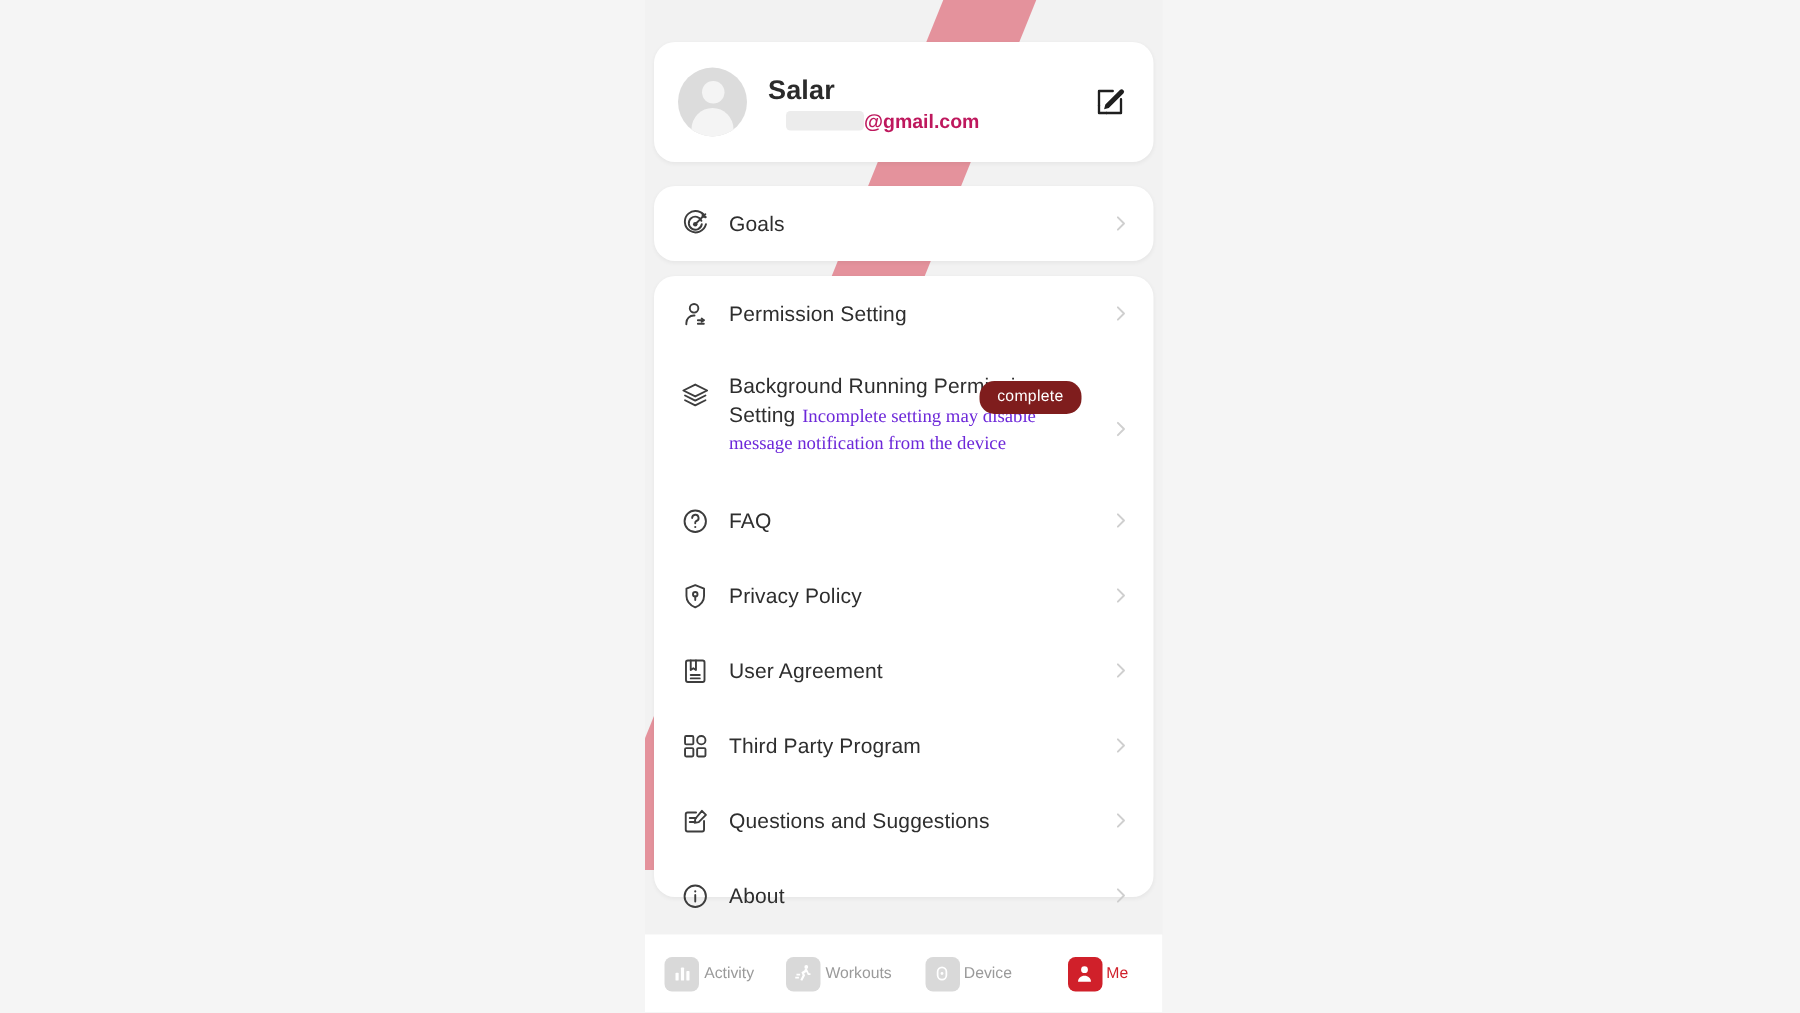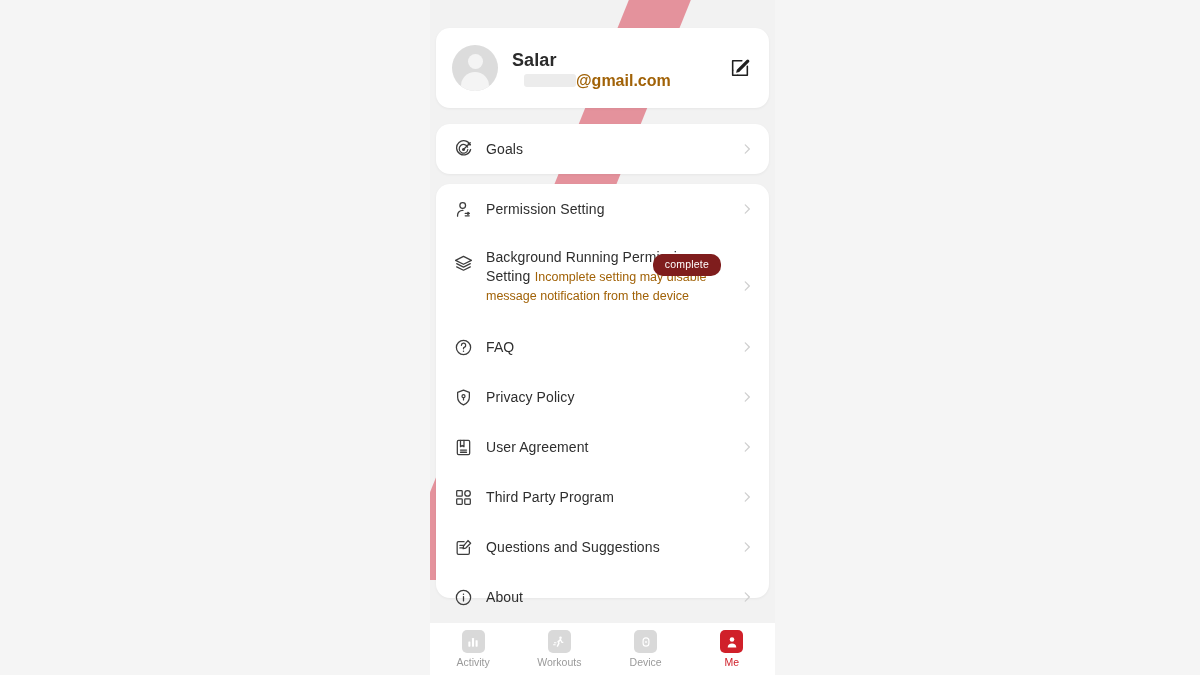--- a/index.html
+++ b/index.html
@@ -121,22 +121,22 @@
     padding-left: 12px;
   }
   .email-redacted {
     display: inline-block;
     width: 52px;
     height: 13px;
     border-radius: 3px;
     background: #ececec;
   }
   .profile-email {
-    font-size: 16px;
-    color: #a16207;
+    font-size: 13px;
+    color: #be185d;
     line-height: 15px;
   }
 
   .edit-btn {
     flex: 0 0 auto;
     width: 26px;
     height: 26px;
     display: flex;
     align-items: center;
     justify-content: center;
@@ -173,23 +173,24 @@
     margin-left: 12px;
   }
   .row-label {
     font-size: 14px;
     color: #2e2e2e;
     line-height: 19px;
     letter-spacing: .1px;
   }
   .row-sub {
     font-size: 12.5px;
-    color: #a16207;
+    color: #6d28d9;
     line-height: 15px;
     margin-top: 3px;
+    font-family: Liberation Serif, serif;
   }
   .chevron {
     flex: 0 0 auto;
     width: 16px;
     height: 16px;
     color: #cfcfcf;
     display: flex;
     align-items: center;
     justify-content: center;
     margin-left: 6px;
@@ -225,21 +226,21 @@
     width: 345px;
     height: 52px;
     background: #ffffff;
     display: flex;
     align-items: center;
     z-index: 3;
   }
   .nav-item {
     flex: 1 1 0;
     display: flex;
-    flex-direction: column;
+    flex-direction: row;
     align-items: center;
     justify-content: center;
     cursor: pointer;
     gap: 3px;
   }
   .nav-icon {
     width: 23px;
     height: 23px;
     border-radius: 5px;
     background: #d9d9d9;

